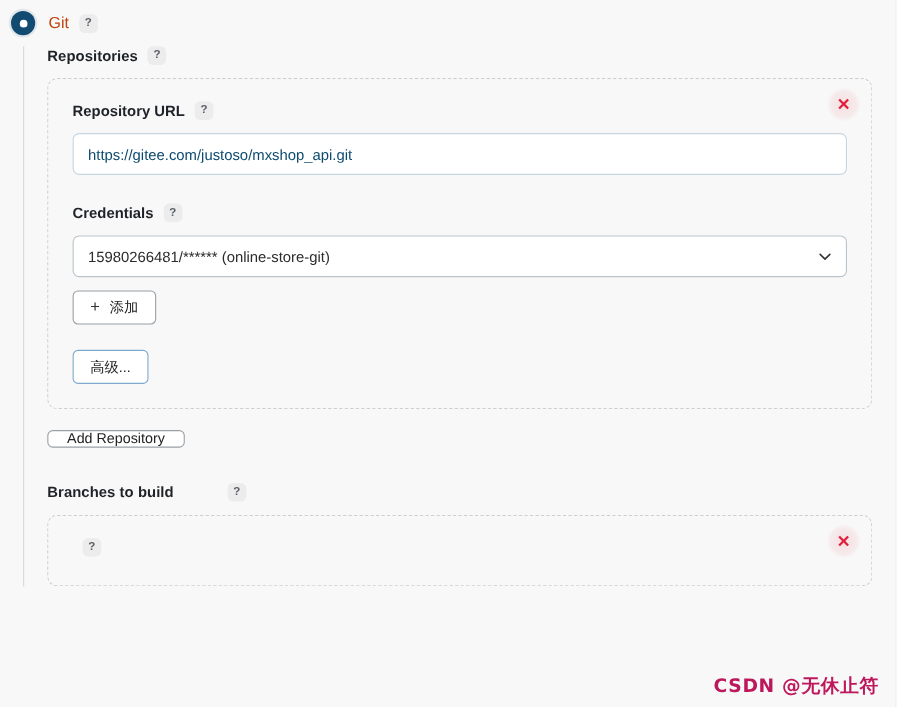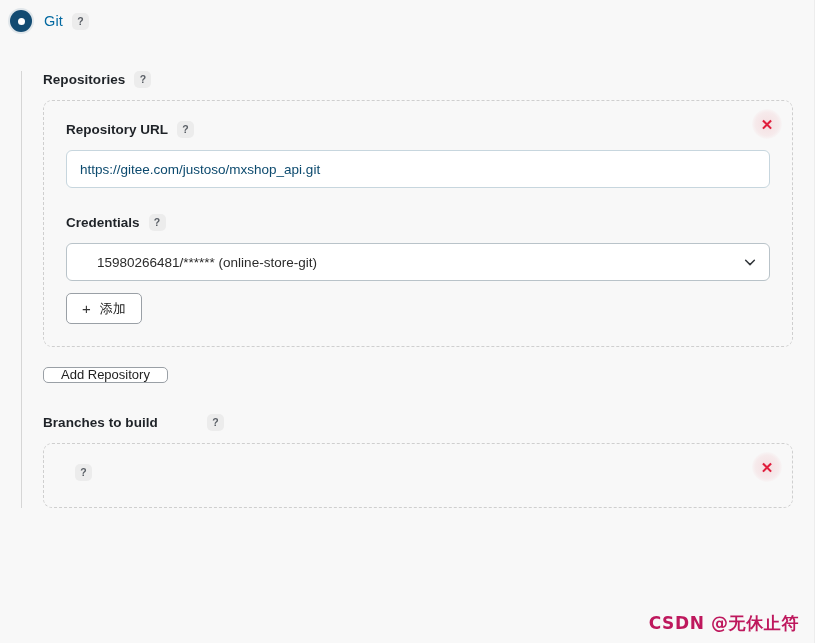--- a/index.html
+++ b/index.html
@@ -39,21 +39,21 @@
     left: 50%;
     top: 50%;
     width: 7px;
     height: 7px;
     margin: -3.5px 0 0 -3.5px;
     border-radius: 50%;
     background: #ffffff;
   }
   .scm-title {
     font-size: 14.5px;
-    color: #0369a1;
+    color: #c2410c;
     margin-left: 12px;
     letter-spacing: .1px;
   }
 
   
   .help {
     display: inline-flex;
     align-items: center;
     justify-content: center;
     width: 17px;
@@ -79,21 +79,20 @@
     position: absolute;
     left: 21px;
     top: 0;
     bottom: 0;
     width: 1px;
     background: #d6d6d6;
   }
   .indent {
     padding-left: 22px;
     padding-right: 22px;
-    margin-top: 29px;
   }
 
   
   .field-label {
     display: flex;
     align-items: center;
     font-size: 13.5px;
     font-weight: 600;
     color: #1f2328;
     letter-spacing: .05px;
@@ -156,21 +155,21 @@
   }
   .select-wrap {
     position: relative;
     margin-top: 12px;
   }
   .sel-input {
     display: block;
     width: 100%;
     height: 38px;
     box-sizing: border-box;
-    padding: 0 38px 0 30px;
+    padding: 0 38px 0 13px;
     border: 1px solid #b9c3c9;
     border-radius: 6px;
     background: #ffffff;
     font-family: "Liberation Sans", "DejaVu Sans", sans-serif;
     font-size: 13.5px;
     color: #2b2b2b;
     outline: none;
     cursor: pointer;
   }
   .chevron {
@@ -279,20 +278,25 @@
         </span>
       </div>
 
       <div style="margin-top:12px;">
         <button class="btn btn-grey">
           <span class="btn-plus">+</span>
           <span>添加</span>
         </button>
       </div>
 
+      <div style="margin-top:23px;">
+        <button class="btn btn-blue">
+          <span>高级...</span>
+        </button>
+      </div>
 
     </div>
 
     <div style="margin-top:18px;">
       <button class="btn btn-grey" style="height:16px;padding:0 17px;">
         <span>Add Repository</span>
       </button>
     </div>
 
     <div class="field-label" style="margin-top:31px;gap:40px;">

